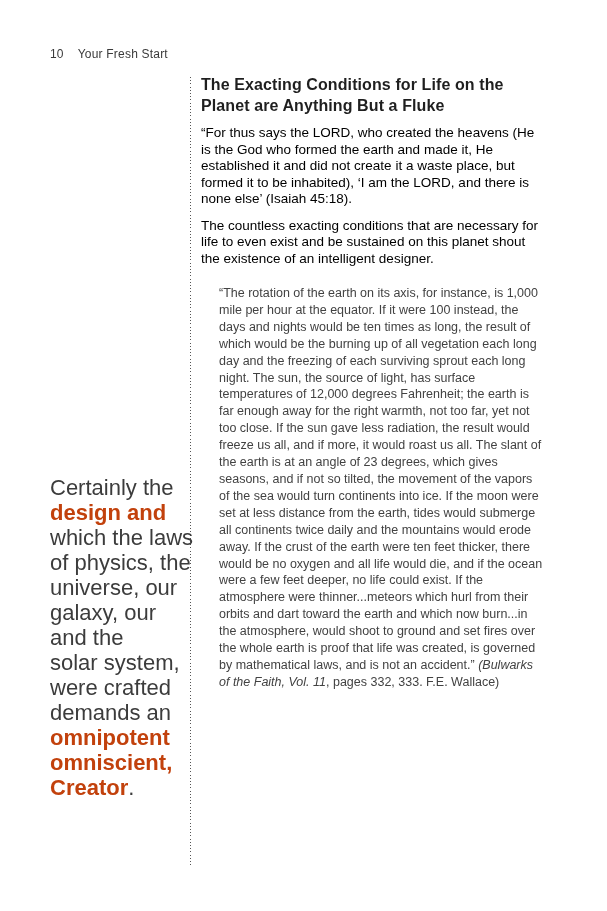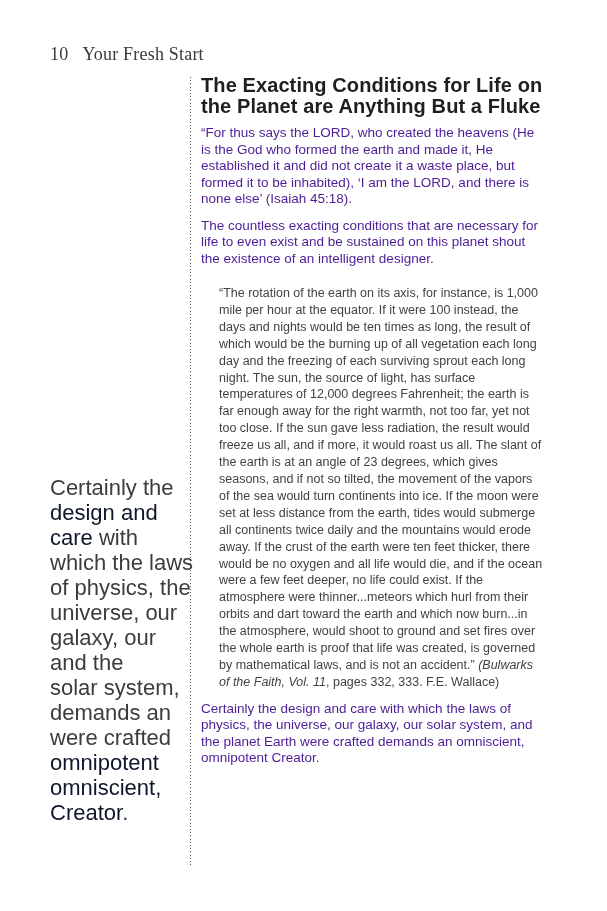--- a/index.html
+++ b/index.html
@@ -14,25 +14,24 @@
     font-family: "Liberation Sans", sans-serif;
     color: #424242;
     overflow: hidden;
   }
 
   
   .running-head {
     position: absolute;
     left: 50px;
     top: 47px;
-    font-size: 18px;
+    font-size: 12px;
     line-height: 14px;
     color: #3a3a3a;
     letter-spacing: 0.2px;
-    font-family: Liberation Serif, serif;
   }
   .running-head .page-num {
     margin-right: 14px;
   }
 
   
   .divider {
     position: absolute;
     left: 190px;
     top: 77px;
@@ -47,31 +46,31 @@
 
   
   .main-column {
     position: absolute;
     left: 201px;
     top: 75px;
     width: 343px;
   }
   .main-column h1 {
     margin: 0 0 9px 0;
-    font-size: 20px;
+    font-size: 16px;
     line-height: 20.5px;
     font-weight: 700;
     color: #1f1f1f;
     letter-spacing: 0.1px;
   }
   .body-para {
     margin: 0 0 10px 0;
     font-size: 13.5px;
     line-height: 16.5px;
-    color: #4c1d95;
+    color: #000000;
   }
   .body-para.intro {
     margin-bottom: 18px;
   }
   .block-quote {
     margin: 1px 0 10px 18px;
     width: 324px;
     font-size: 12.5px;
     line-height: 16.9px;
     color: #424242;
@@ -90,55 +89,53 @@
     top: 475px;
     width: 142px;
     font-size: 22px;
     line-height: 25px;
     color: #3c3c3c;
   }
   .pq-line {
     white-space: nowrap;
   }
   .pq-bold {
-    font-weight: 400;
-    color: #0f172a;
+    font-weight: 700;
+    color: #c2410c;
   }
 </style>
 </head>
 <body>
 
 <div class="running-head">
   <span class="page-num">10</span><span>Your Fresh Start</span>
 </div>
 
 <div class="divider"></div>
 
 <div class="pull-quote">
     <div class="pq-line"><span>Certainly the</span></div>
     <div class="pq-line"><span class="pq-bold">design and</span></div>
-    <div class="pq-line"><span class="pq-bold">care</span><span> with</span></div>
     <div class="pq-line"><span>which the laws</span></div>
     <div class="pq-line"><span>of physics, the</span></div>
     <div class="pq-line"><span>universe, our</span></div>
     <div class="pq-line"><span>galaxy, our</span></div>
     <div class="pq-line"><span>and the</span></div>
     <div class="pq-line"><span>solar system,</span></div>
+    <div class="pq-line"><span>were crafted</span></div>
     <div class="pq-line"><span>demands an</span></div>
-    <div class="pq-line"><span>were crafted</span></div>
     <div class="pq-line"><span class="pq-bold">omnipotent</span></div>
     <div class="pq-line"><span class="pq-bold">omniscient,</span></div>
     <div class="pq-line"><span class="pq-bold">Creator</span><span>.</span></div>
   </div>
 
 <div class="main-column">
 
   <h1>The Exacting Conditions for Life on the Planet are Anything But a Fluke</h1>
 
   <p class="body-para">“For thus says the LORD, who created the heavens (He is the God who formed the earth and made it, He established it and did not create it a waste place, but formed it to be inhabited), ‘I am the LORD, and there is none else’ (Isaiah 45:18).</p>
 
   <p class="body-para intro">The countless exacting conditions that are necessary for life to even exist and be sustained on this planet shout the existence of an intelligent designer.</p>
 
   <p class="block-quote"><span>“The rotation of the earth on its axis, for instance, is 1,000 mile per hour at the equator. If it were 100 instead, the days and nights would be ten times as long, the result of which would be the burning up of all vegetation each long day and the freezing of each surviving sprout each long night. The sun, the source of light, has surface temperatures of 12,000 degrees Fahrenheit; the earth is far enough away for the right warmth, not too far, yet not too close. If the sun gave less radiation, the result would freeze us all, and if more, it would roast us all. The slant of the earth is at an angle of 23 degrees, which gives seasons, and if not so tilted, the movement of the vapors of the sea would turn continents into ice. If the moon were set at less distance from the earth, tides would submerge all continents twice daily and the mountains would erode away. If the crust of the earth were ten feet thicker, there would be no oxygen and all life would die, and if the ocean were a few feet deeper, no life could exist. If the atmosphere were thinner...meteors which hurl from their orbits and dart toward the earth and which now burn...in the atmosphere, would shoot to ground and set fires over the whole earth is proof that life was created, is governed by mathematical laws, and is not an accident.” </span><em>(Bulwarks of the Faith, Vol. 11</em><span>, pages 332, 333. F.E. Wallace)</span></p>
 
-  <p class="body-para closing-para">Certainly the design and care with which the laws of physics, the universe, our galaxy, our solar system, and the planet Earth were crafted demands an omniscient, omnipotent Creator.</p>
 
 </div>
 
 </body></html>

